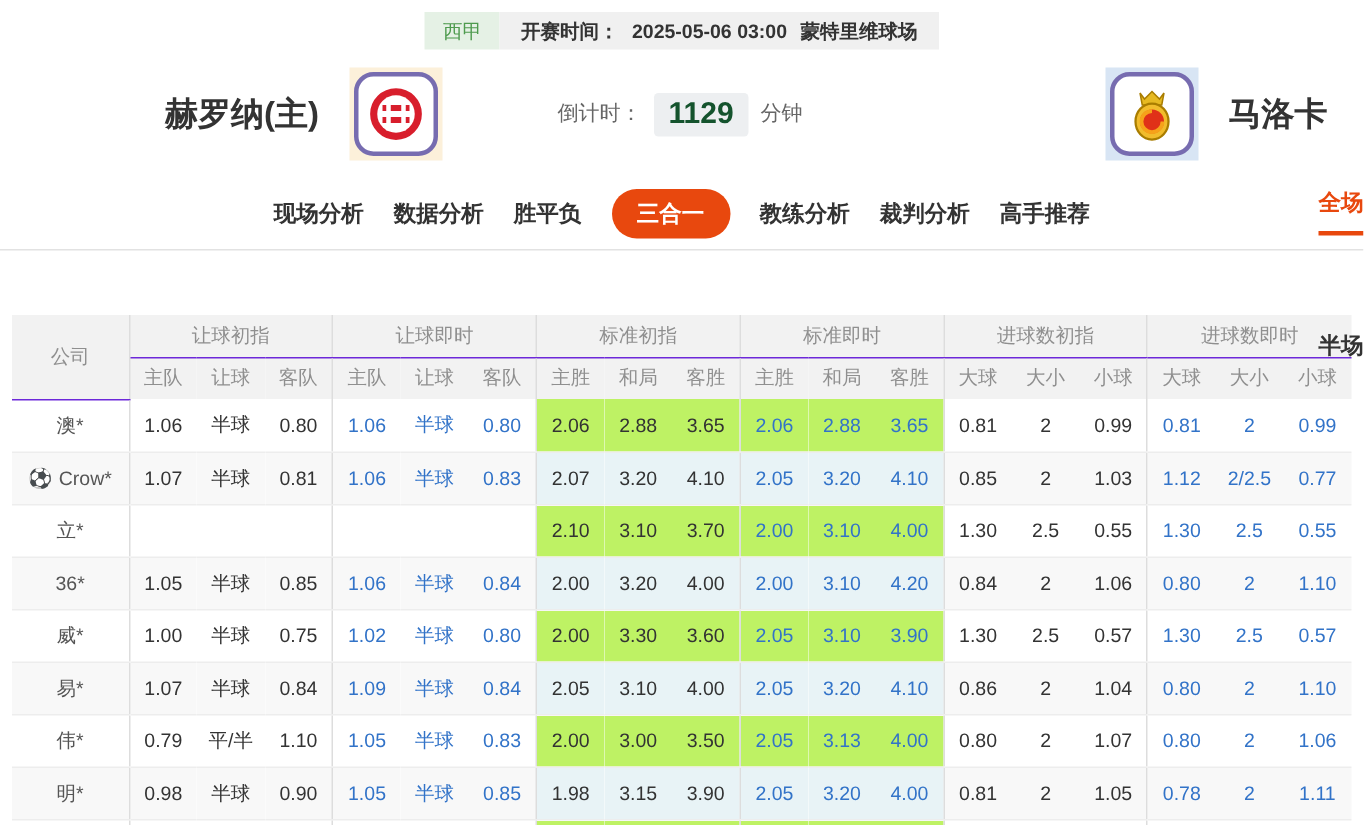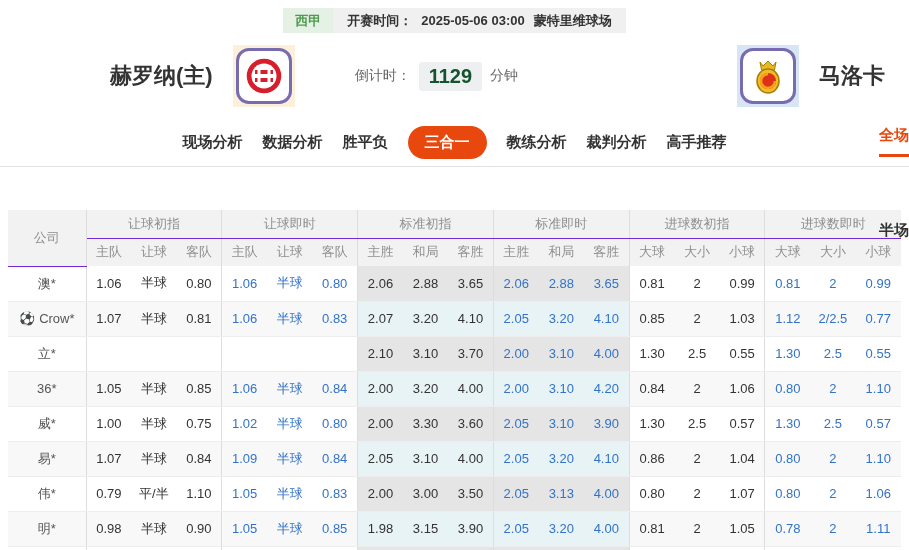--- a/index.html
+++ b/index.html
@@ -2,31 +2,31 @@
 <html><head>
 <meta charset="utf-8">
 <style>
   * { box-sizing: border-box; margin: 0; padding: 0; }
   html,body { width: 909px; height: 550px; overflow: hidden; background: #fff;
     font-family: "Liberation Sans", "DejaVu Sans", sans-serif; color:#333; }
 
   
   .league-bar { margin-top: 8px; display: flex; justify-content: center; align-items: stretch;
     font-size: 13px; height: 25px; }
-  .league-badge { background:#e5f1e5; color:#4e9b4e; font-weight:bold;
+  .league-badge { background:#e5f1e5; color:#4e9b4e; font-weight:normal;
     display:flex; align-items:center; padding:0 12px; }
   .match-info { background:#f0f0f0; color:#333; font-weight:bold;
     display:flex; align-items:center; gap:9px; padding:0 14px; }
 
   
   .team-header { height: 86px; display:flex; align-items:center; }
   .home-group { margin-left:110px; display:flex; align-items:center; gap:20px; }
   .away-group { margin-left:auto; margin-right:24px; display:flex; align-items:center; gap:20px; }
   .team-name { font-size:22px; font-weight:bold; color:#333; }
-  .countdown { margin-left:60px; display:flex; align-items:center; gap:8px; font-size:14px; color:#666; }
+  .countdown { margin-left:77px; display:flex; align-items:center; gap:8px; font-size:14px; color:#666; }
   .countdown .num { background:#edeff1; color:#14532d; font-weight:bold; font-size:20px;
     padding:3px 10px; border-radius:3px; }
   .logo-wrap { width:62px; height:62px; display:flex; align-items:center; justify-content:center; }
   .logo-wrap.home { background:#fcf0da; }
   .logo-wrap.away { background:#d8e5f4; }
   .logo { width:56px; height:56px; background:#fff; border:3px solid #776cb0; border-radius:13px;
     display:flex; align-items:center; justify-content:center; }
 
   
   .nav { height:48px; display:flex; justify-content:center; align-items:center; gap:20px;
@@ -44,21 +44,21 @@
   table { width:893px; margin:0 8px; border-collapse:collapse; table-layout:fixed; font-size:13px; }
   col.c-company { width:78px; }
   th { background:#f2f2f2; color:#8f8f8f; font-weight:normal; height:28px; text-align:center; }
   #group-row th { border-bottom:1px solid #6d28d9; }
   th.company-th { border-right:1px solid #ddd; border-bottom:none; }
   td { height:35px; text-align:center; color:#333; border-bottom:1px solid #ededed;
     overflow:hidden; white-space:nowrap; }
   .group-start { border-left:1px solid #ddd; }
   td.company { color:#555; }
   td.live { color:#3273c8; }
-  td.std { background:#e5e5e5; }
+  td.std { background:#bef264; }
   tbody tr:nth-child(even) td { background:#f8f8f8; }
   tbody tr:nth-child(even) td.std { background:#e8f3f6; }
   .ball { font-size:13px; color:#444; margin-right:4px; }
 </style>
 </head>
 <body>
 
 <div class="league-bar">
   <span class="league-badge">西甲</span>
   <span class="match-info">

